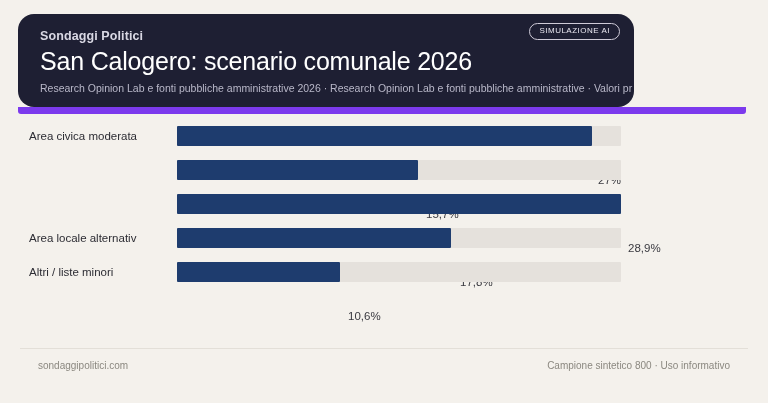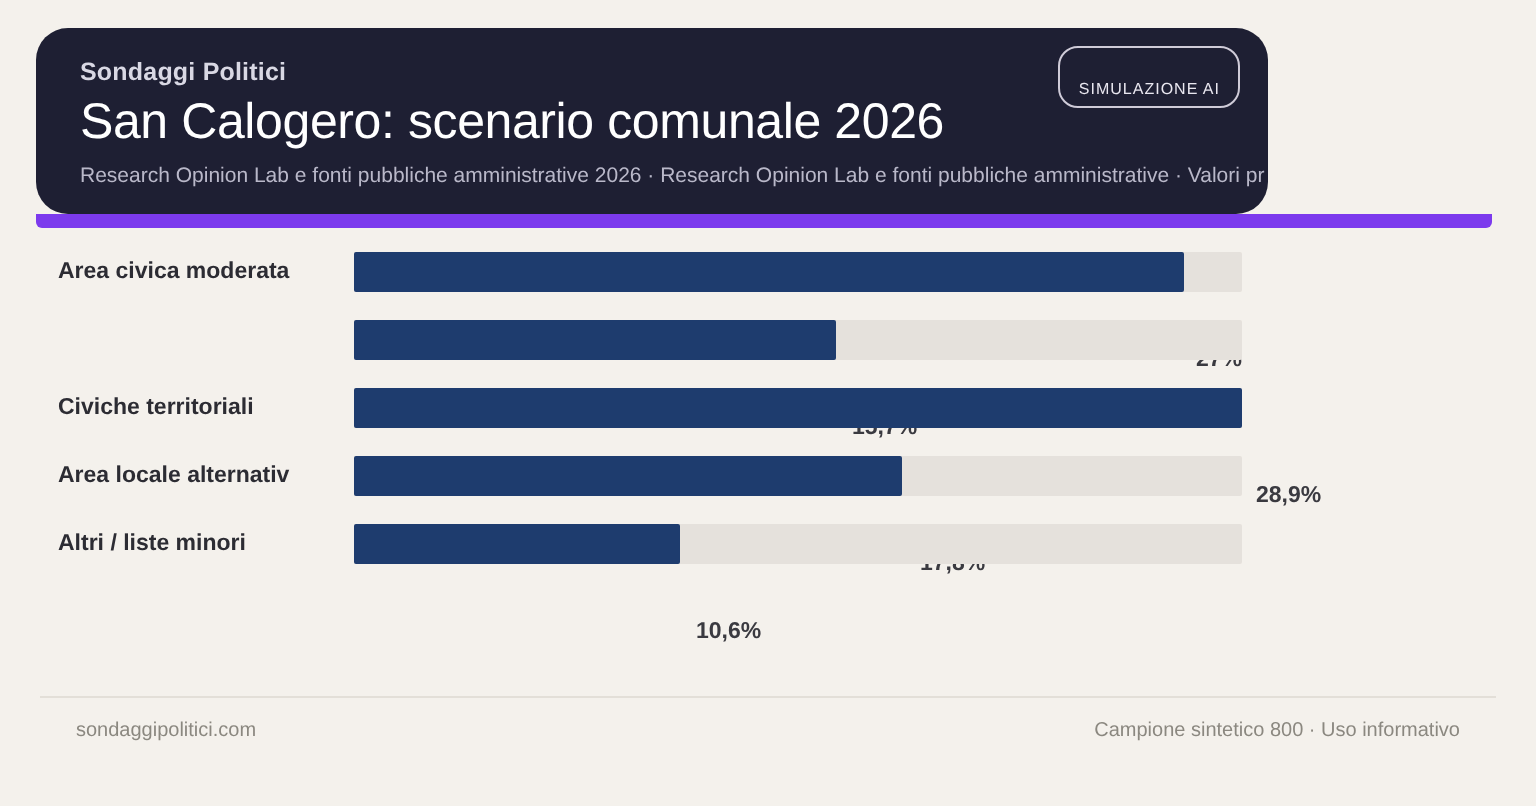--- a/index.html
+++ b/index.html
@@ -58,21 +58,21 @@
     white-space: nowrap;
     overflow: hidden;
     width: 690px;
   }
   .badge {
     position: absolute;
     right: 14px;
     top: 9px;
     border: 1px solid #cfcbd8;
     border-radius: 10px;
-    padding: 16px 9px 3px 9px;
+    padding: 2px 9px 3px 9px;
     color: #e9e7f0;
     font-size: 8px;
     letter-spacing: .5px;
     line-height: 10px;
     background: transparent;
     white-space: nowrap;
   }
   .accent-bar {
     position: absolute;
     left: 18px;
@@ -83,21 +83,20 @@
     border-radius: 0 0 3px 3px;
   }
 
   
   .chart {
     position: absolute;
     left: 18px;
     top: 126px;
     width: 732px;
     height: 180px;
-    font-weight: bold;
   }
   .row {
     position: relative;
     height: 34px;
   }
   .row-label {
     position: absolute;
     left: 11px;
     top: 0;
     width: 150px;
@@ -195,21 +194,20 @@
     </div>
 
     <div class="row">
       <div class="track">
         <div class="bar" style="width:241px"></div>
       </div>
       <div class="row-value" style="left:408px">15,7%</div>
     </div>
 
     <div class="row">
-      <div class="row-label">Civiche territoriali</div>
       <div class="track">
         <div class="bar" style="width:444px"></div>
       </div>
       <div class="row-value" style="left:610px">28,9%</div>
     </div>
 
     <div class="row">
       <div class="row-label">Area locale alternativ</div>
       <div class="track">
         <div class="bar" style="width:274px"></div>

